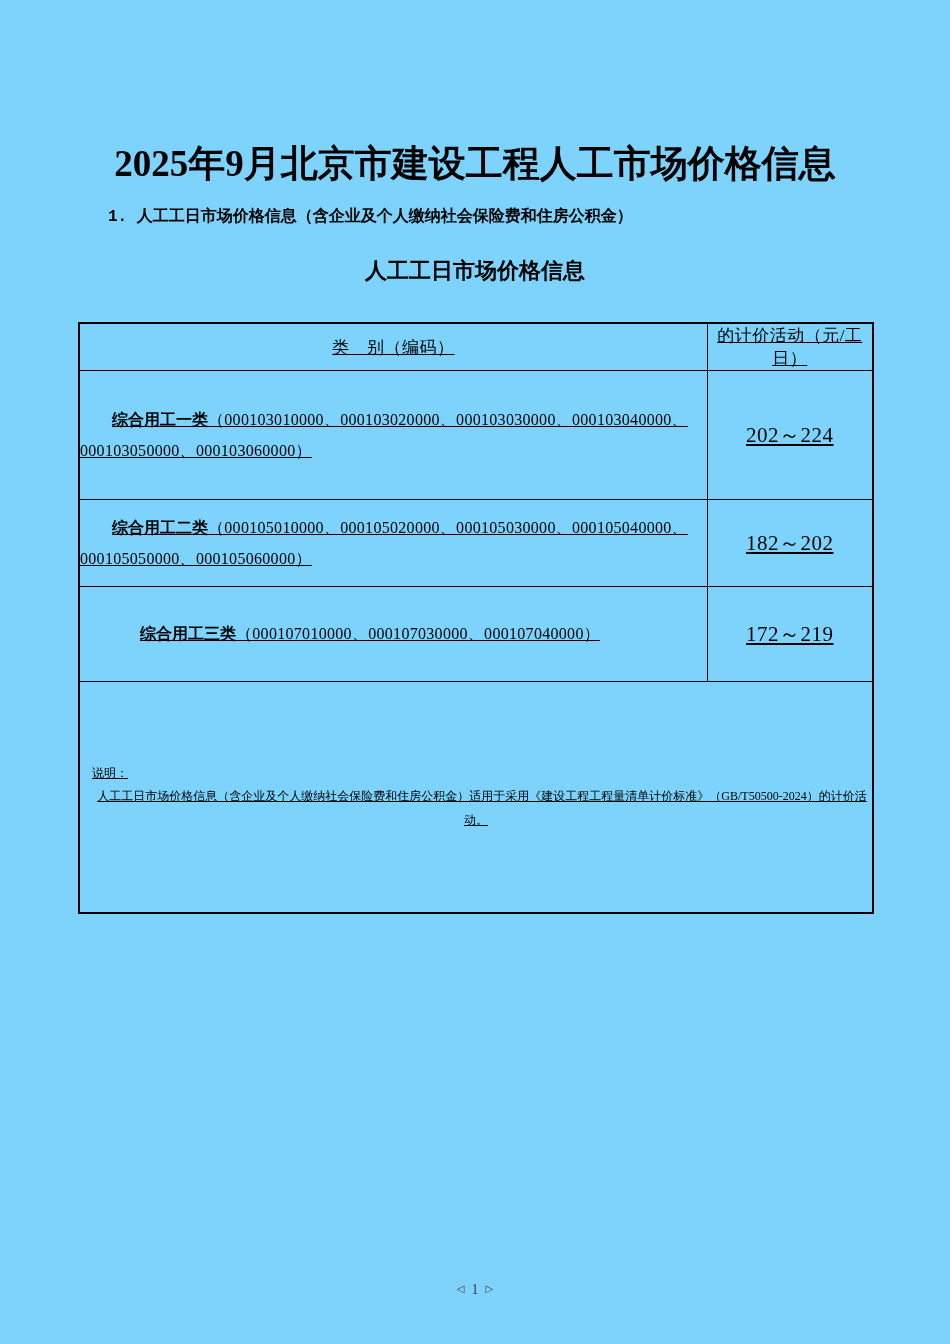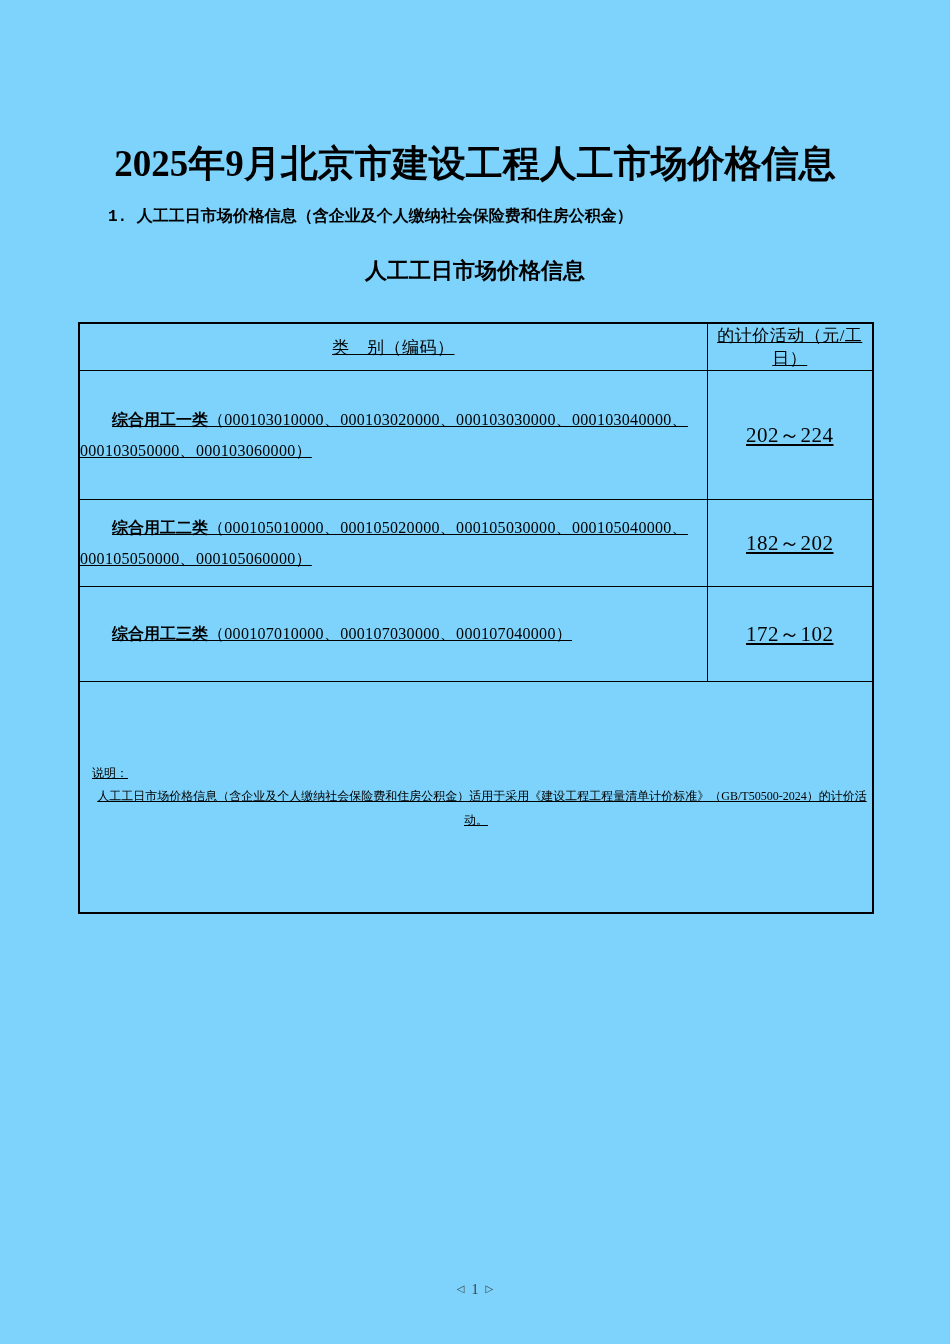--- a/index.html
+++ b/index.html
@@ -99,21 +99,21 @@
     font-weight: bold;
     margin-left: 2em;
   }
   .cat-cell .cat-codes {
     font-weight: normal;
     letter-spacing: 0.3px;
   }
 
   .row-1 .cat-cell { height: 128px; }
   .row-2 .cat-cell { height: 86px; }
-  .row-3 .cat-cell { height: 94px; }
+  .row-3 .cat-cell { height: 94px; padding-left: 28px; }
 
   .price-cell {
     text-align: center;
     font-size: 21px;
     letter-spacing: 0.5px;
   }
 
   .note-cell {
     height: 230px;
     vertical-align: top;
@@ -176,21 +176,21 @@
       <tr class="row-2">
         <td class="cat-cell">
           <span class="cat-name">综合用工二类</span><span class="cat-codes">（000105010000、000105020000、000105030000、000105040000、000105050000、000105060000）</span>
         </td>
         <td class="price-cell">182～202</td>
       </tr>
       <tr class="row-3">
         <td class="cat-cell">
           <span class="cat-name">综合用工三类</span><span class="cat-codes">（000107010000、000107030000、000107040000）</span>
         </td>
-        <td class="price-cell">172～102</td>
+        <td class="price-cell">172～219</td>
       </tr>
       <tr>
         <td class="note-cell" colspan="2">
           <span class="note-label">说明：</span>
           <span class="note-body">人工工日市场价格信息（含企业及个人缴纳社会保险费和住房公积金）适用于采用《建设工程工程量清单计价标准》（GB/T50500-2024）的计价活动。</span>
         </td>
       </tr>
     </tbody>
   </table>
 

